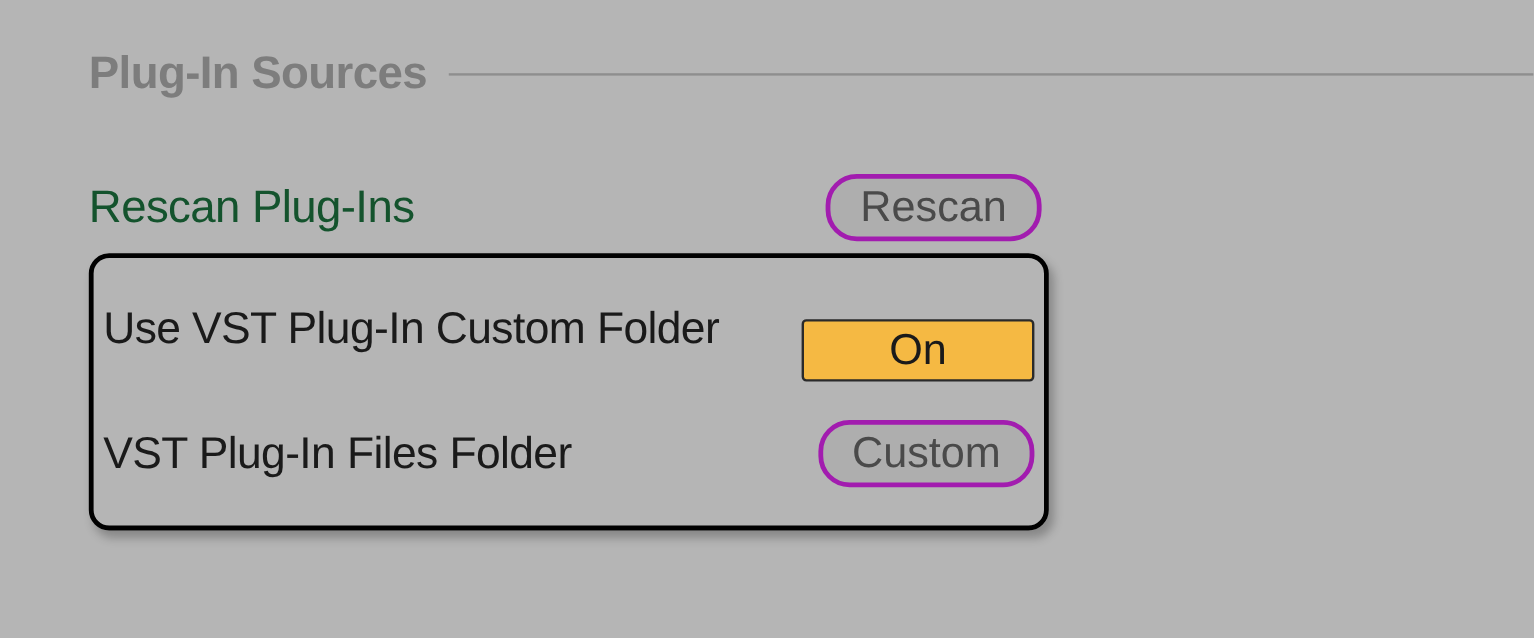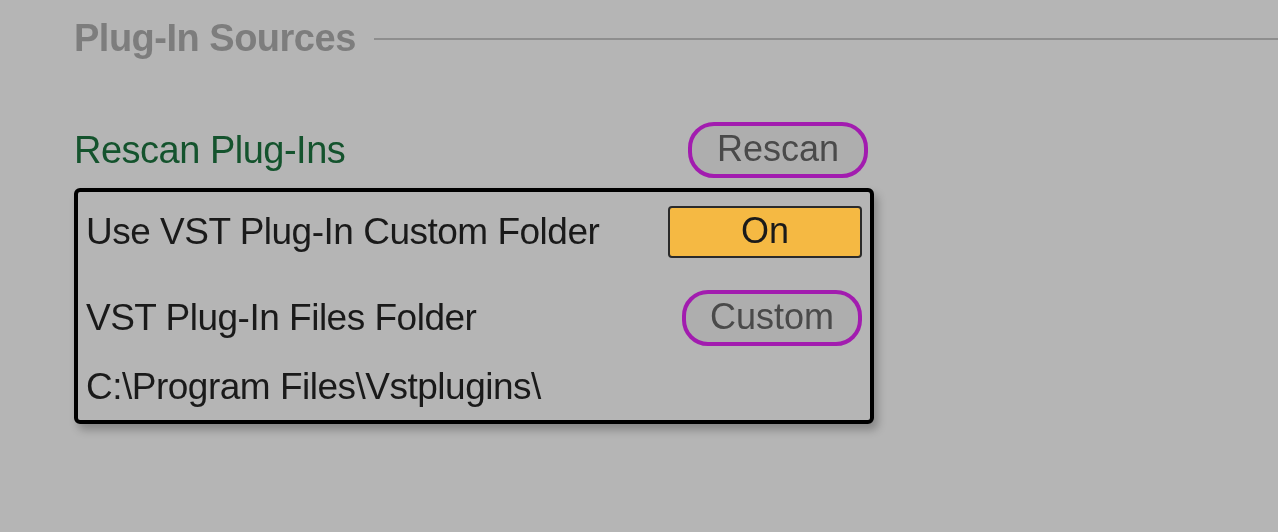--- a/index.html
+++ b/index.html
@@ -8,21 +8,21 @@
       box-sizing: border-box;
     }
     body {
       width: 1278px;
       height: 532px;
       background: #b5b5b5;
       font-family: Arial, Helvetica, sans-serif;
       overflow: hidden;
     }
     .container {
-      padding: 17px 0 0 74px;
+      padding: 40px 0 0 74px;
     }
     .section-header {
       display: flex;
       align-items: center;
       margin-bottom: 62px;
     }
     .section-title {
       font-size: 38px;
       font-weight: 600;
       color: #7d7d7d;
@@ -66,24 +66,25 @@
       background: #f5b943;
       border: 2px solid #2a2a2a;
       font-size: 36px;
       color: #1a1a1a;
       padding: 2px 0 4px 0;
       cursor: pointer;
       font-family: inherit;
       min-width: 194px;
       text-align: center;
       border-radius: 4px;
+      margin-top: 37px;
     }
     .highlight-box {
       border: 4px solid #000;
-      border-radius: 6px;
+      border-radius: 17px;
       margin-top: 10px;
       padding: 14px 8px 12px 8px;
       margin-right: 404px;
       box-shadow: 4px 6px 8px rgba(0,0,0,0.25);
     }
     .box-row1 {
       display: flex;
       align-items: center;
       justify-content: space-between;
       margin-bottom: 32px;
@@ -116,15 +117,14 @@
 
   <div class="highlight-box">
     <div class="box-row1">
       <div class="row-label-dark">Use VST Plug-In Custom Folder</div>
       <button class="toggle-on">On</button>
     </div>
     <div class="box-row2">
       <div class="row-label-dark">VST Plug-In Files Folder</div>
       <button class="btn-pill">Custom</button>
     </div>
-    <div class="path-text">C:\Program Files\Vstplugins\</div>
   </div>
 </div>
 
 </body></html>

